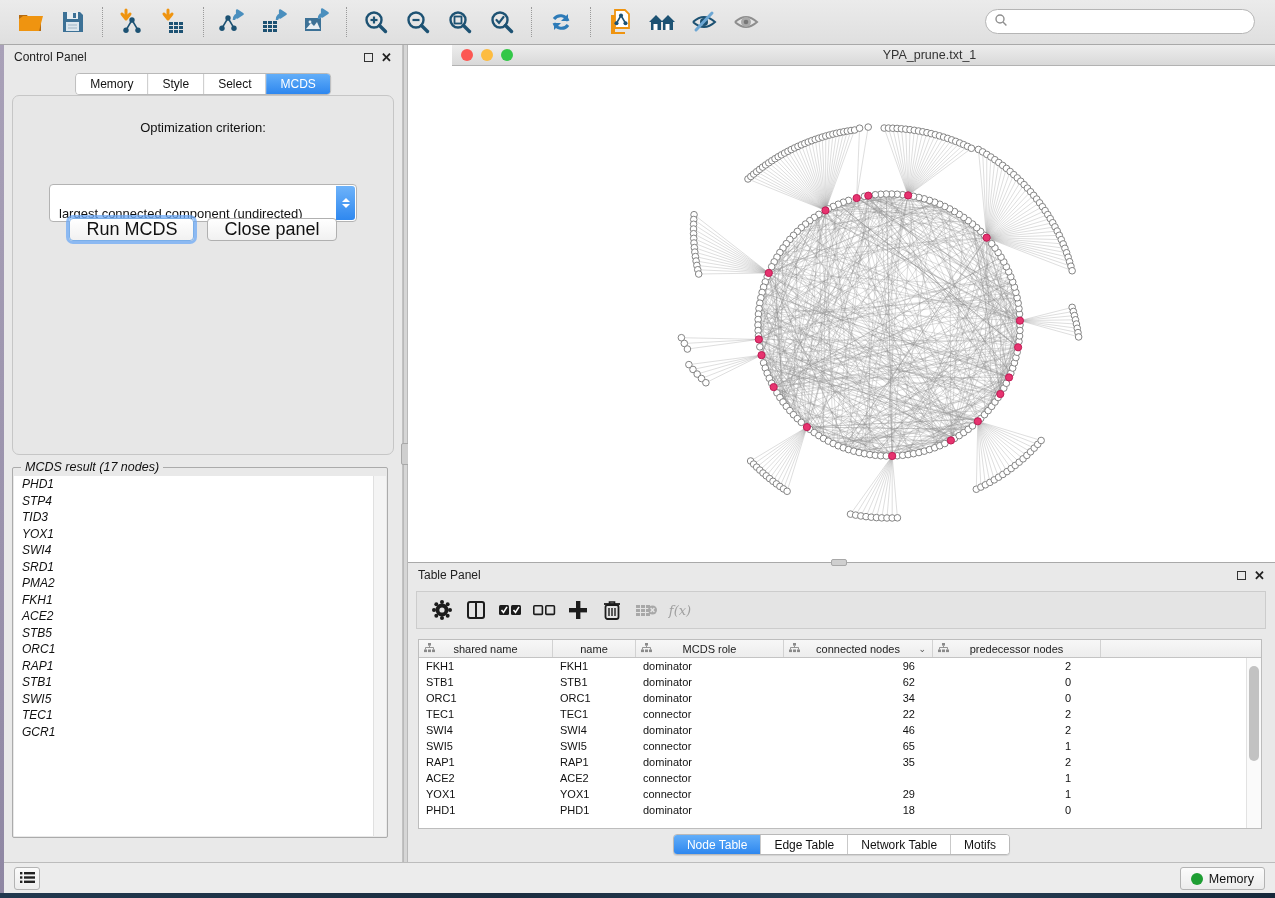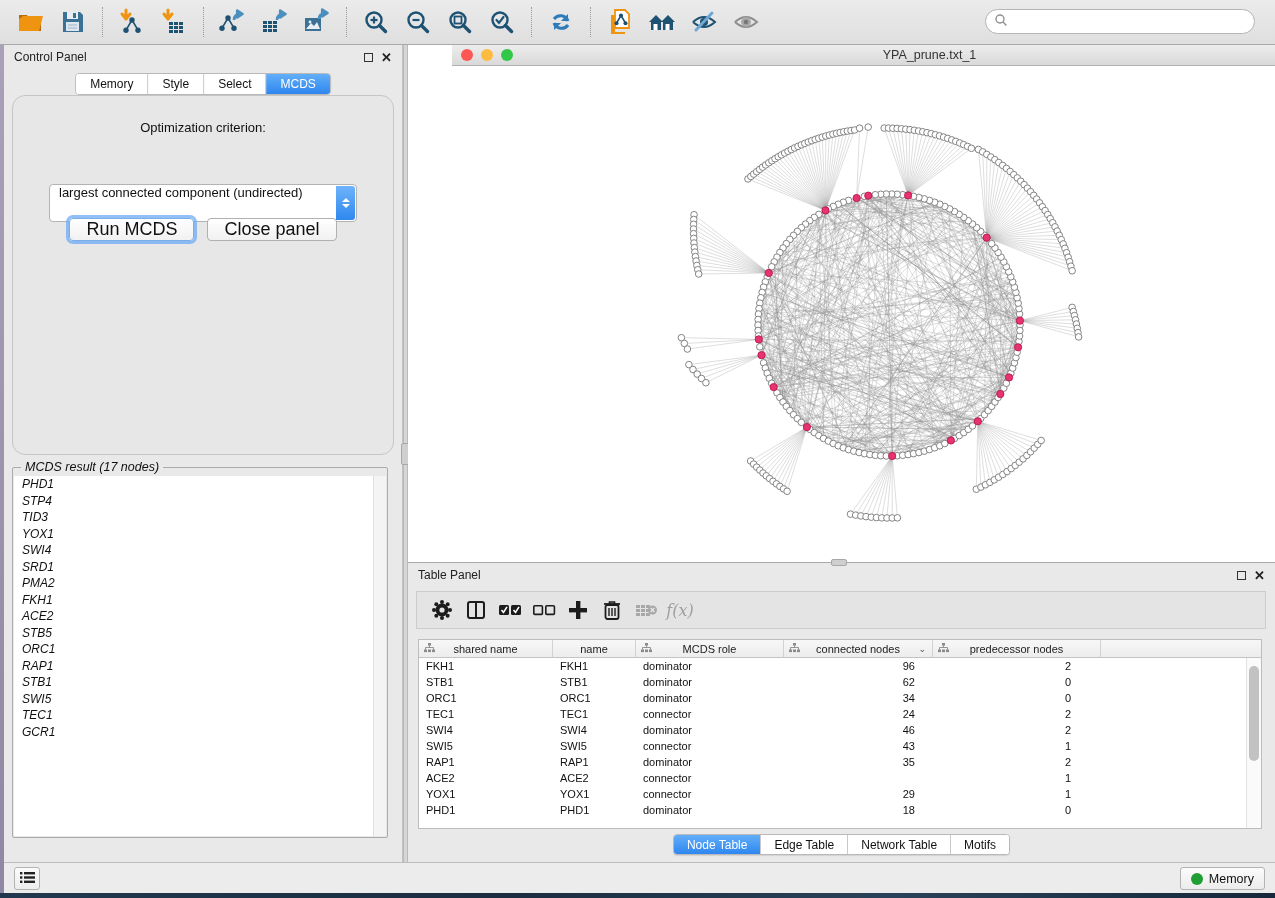--- a/index.html
+++ b/index.html
@@ -30,24 +30,24 @@
   .close-btn { font-size:13px; font-weight:bold; color:#222; line-height:9px; }
 
   
   .seg-tabs { position:absolute; left:50%; transform:translateX(-50%); top:28px; display:flex;
     background:#fff; border:1px solid #b9b9b9; border-radius:4px; overflow:hidden; height:22px; z-index:3; }
   .seg-tab { padding:0 14px; display:flex; align-items:center; font-size:12px; background:#fff; border-left:1px solid #c9c9c9; cursor:default; }
   .seg-tab:first-child { border-left:none; }
   .seg-tab.active { background:linear-gradient(#62aef9,#2e87ef); color:#fff; }
 
   .tab-content { position:absolute; left:8px; right:8px; top:50px; bottom:407px;
-     background:#e7e7e7; border:1px solid #c6c6c6; border-radius:13px; }
+     background:#e7e7e7; border:1px solid #c6c6c6; border-radius:7px; }
   .opt-label { text-align:center; margin-top:24px; font-size:13px; color:#111; }
   .combo { position:absolute; left:36px; right:36px; top:88px; height:38px; background:#fff;
-     border:1px solid #b3b3b3; border-radius:4px; display:flex; align-items:flex-start; padding-left:9px; font-size:13px; }
+     border:1px solid #b3b3b3; border-radius:4px; display:flex; align-items:flex-end; padding-left:9px; font-size:13px; }
   .combo-stepper { position:absolute; right:1px; top:1px; bottom:1px; width:19px; border-radius:0 3px 3px 0;
      background:linear-gradient(#6eb3fa,#2f88ef); display:flex; flex-direction:column; align-items:center; justify-content:center; gap:2px; }
   .tri-up { width:0; height:0; border-left:4px solid transparent; border-right:4px solid transparent; border-bottom:4px solid #fff; }
   .tri-down { width:0; height:0; border-left:4px solid transparent; border-right:4px solid transparent; border-top:4px solid #fff; }
   .btn-row { position:absolute; top:122px; width:100%; display:flex; justify-content:center; gap:13px; }
   .mac-btn { height:23px; padding:0 16px; background:linear-gradient(#ffffff,#f1f1f1); border:1px solid #b0b0b0;
      border-radius:4px; font-size:18px; display:flex; align-items:center; }
   .mac-btn.focused { box-shadow:0 0 0 3px rgba(110,170,245,.75); border-color:#7aaee8; }
 
   
@@ -64,21 +64,21 @@
   .lights { display:flex; gap:8px; margin-left:9px; }
   .light { width:12px; height:12px; border-radius:50%; }
   .net-title { position:absolute; left:0; right:0; text-align:center; font-size:12.5px; color:#333; }
   .net-canvas { position:relative; width:866px; height:496px; background:#fff; }
 
   
   .table-panel { position:absolute; left:408px; top:563px; width:867px; height:299px; background:#e9e9e9; }
   .tp-handle { position:absolute; top:-4px; left:423px; width:16px; height:7px; background:#cfcfcf; border:1px solid #a8a8a8; border-radius:2px; }
   .tp-toolbar { position:absolute; left:8px; right:9px; top:28px; height:38px; background:#e4e4e4; border:1px solid #cccccc; display:flex; align-items:center; padding-left:10px; gap:4px; }
   .tp-tool { width:30px; height:28px; display:flex; align-items:center; justify-content:center; }
-  .fx { font-family:"DejaVu Serif", serif; font-style:italic; font-size:16px; color:#9f9f9f; }
+  .fx { font-family:"DejaVu Serif", serif; font-style:italic; font-size:13px; color:#9f9f9f; }
 
   .data-table { position:absolute; left:10px; right:13px; top:76px; height:190px; background:#fff; border:1px solid #bdbdbd; overflow:hidden; }
   .thead { display:flex; height:18px; background:linear-gradient(#f7f7f7,#ededed); border-bottom:1px solid #c4c4c4; }
   .th { position:relative; border-right:1px solid #d2d2d2; font-size:11px; color:#222; display:flex; align-items:center; justify-content:center; }
   .th .h-icon { position:absolute; left:5px; top:3px; }
   .th .sort { position:absolute; right:6px; font-size:9px; color:#555; }
   .trow { display:flex; height:16px; }
   .td { font-size:11px; line-height:16px; white-space:nowrap; overflow:hidden; }
   .td.txt { padding-left:7px; }
   .td.num { text-align:right; }
@@ -1444,35 +1444,35 @@
             <div class="td txt" style="width: 134px;">ORC1</div>
             <div class="td txt" style="width: 83px;">ORC1</div>
             <div class="td txt" style="width: 148px;">dominator</div>
             <div class="td num" style="width: 149px; padding-right: 18px;">34</div>
             <div class="td num" style="width: 168px; padding-right: 30px;">0</div>
           </div>
           <div class="trow">
             <div class="td txt" style="width: 134px;">TEC1</div>
             <div class="td txt" style="width: 83px;">TEC1</div>
             <div class="td txt" style="width: 148px;">connector</div>
-            <div class="td num" style="width: 149px; padding-right: 18px;">24</div>
+            <div class="td num" style="width: 149px; padding-right: 18px;">22</div>
             <div class="td num" style="width: 168px; padding-right: 30px;">2</div>
           </div>
           <div class="trow">
             <div class="td txt" style="width: 134px;">SWI4</div>
             <div class="td txt" style="width: 83px;">SWI4</div>
             <div class="td txt" style="width: 148px;">dominator</div>
             <div class="td num" style="width: 149px; padding-right: 18px;">46</div>
             <div class="td num" style="width: 168px; padding-right: 30px;">2</div>
           </div>
           <div class="trow">
             <div class="td txt" style="width: 134px;">SWI5</div>
             <div class="td txt" style="width: 83px;">SWI5</div>
             <div class="td txt" style="width: 148px;">connector</div>
-            <div class="td num" style="width: 149px; padding-right: 18px;">43</div>
+            <div class="td num" style="width: 149px; padding-right: 18px;">65</div>
             <div class="td num" style="width: 168px; padding-right: 30px;">1</div>
           </div>
           <div class="trow">
             <div class="td txt" style="width: 134px;">RAP1</div>
             <div class="td txt" style="width: 83px;">RAP1</div>
             <div class="td txt" style="width: 148px;">dominator</div>
             <div class="td num" style="width: 149px; padding-right: 18px;">35</div>
             <div class="td num" style="width: 168px; padding-right: 30px;">2</div>
           </div>
           <div class="trow">

